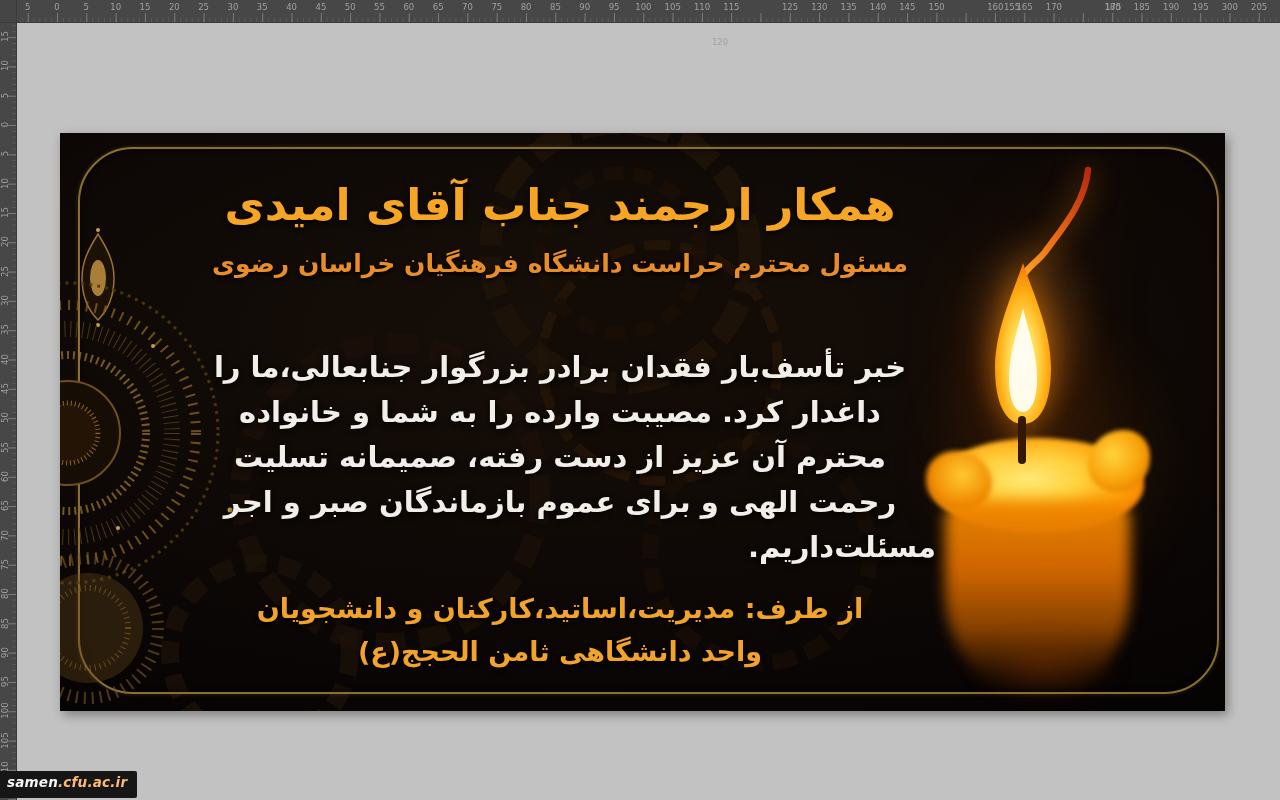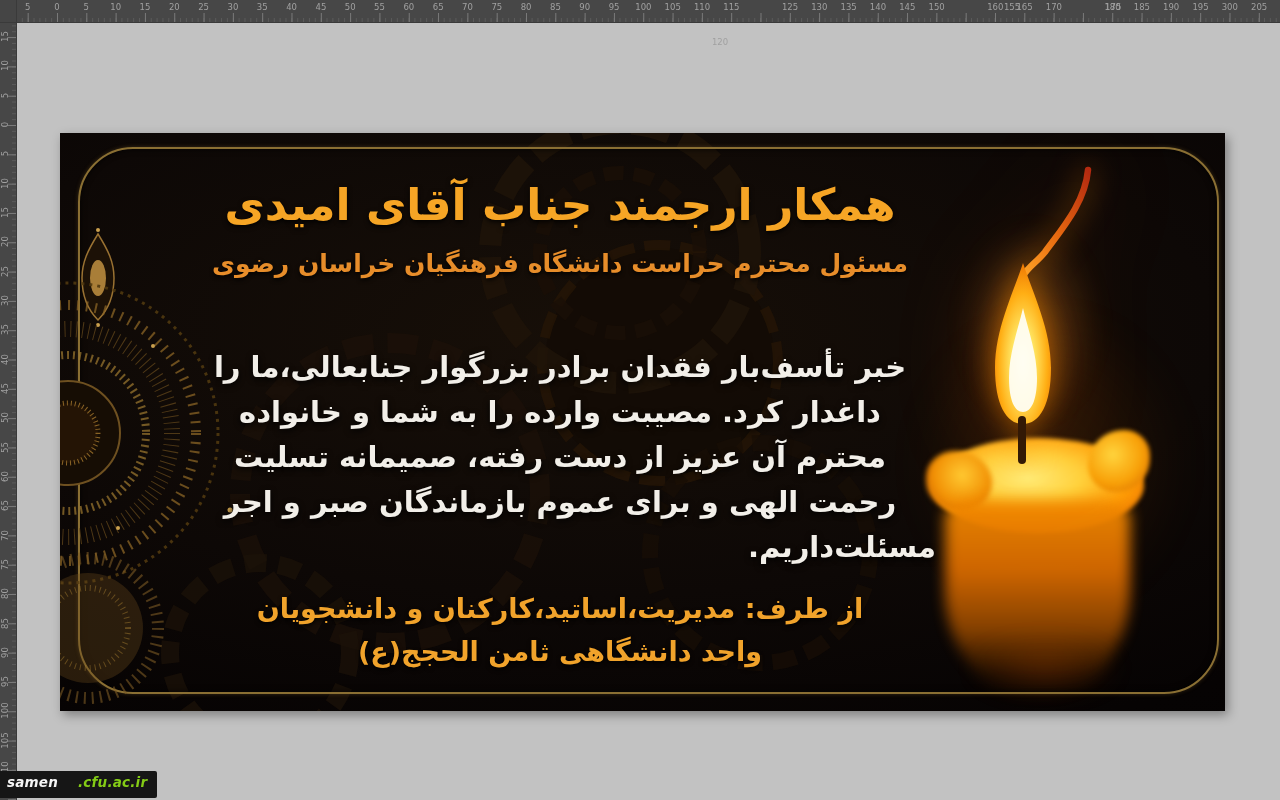--- a/index.html
+++ b/index.html
@@ -131,21 +131,21 @@
     text-shadow:0 2px 4px rgba(0,0,0,.9);
   }
   
   .watermark{
     position:absolute;left:0;top:771px;height:23px;z-index:50;
     background:#161616;padding:2px 10px 2px 7px;border-radius:0 2px 2px 0;
     font-style:italic;font-weight:bold;font-size:13.5px;line-height:19px;
     letter-spacing:.2px;
   }
   .watermark .wm-main{color:#f5f5f5;}
-  .watermark .wm-suffix{color:#84cc16;padding-left:20px;}
+  .watermark .wm-suffix{color:#fdba74;}
 </style>
 </head>
 <body>
 
 <div class="ruler ruler-h" id="ruler-h">
     <span class="rl" style="left: 11.7px;">5</span>
     <span class="rl" style="left: 41.02px;">0</span>
     <span class="rl" style="left: 70.34px;">5</span>
     <span class="rl" style="left: 99.66px;">10</span>
     <span class="rl" style="left: 128.98px;">15</span>

